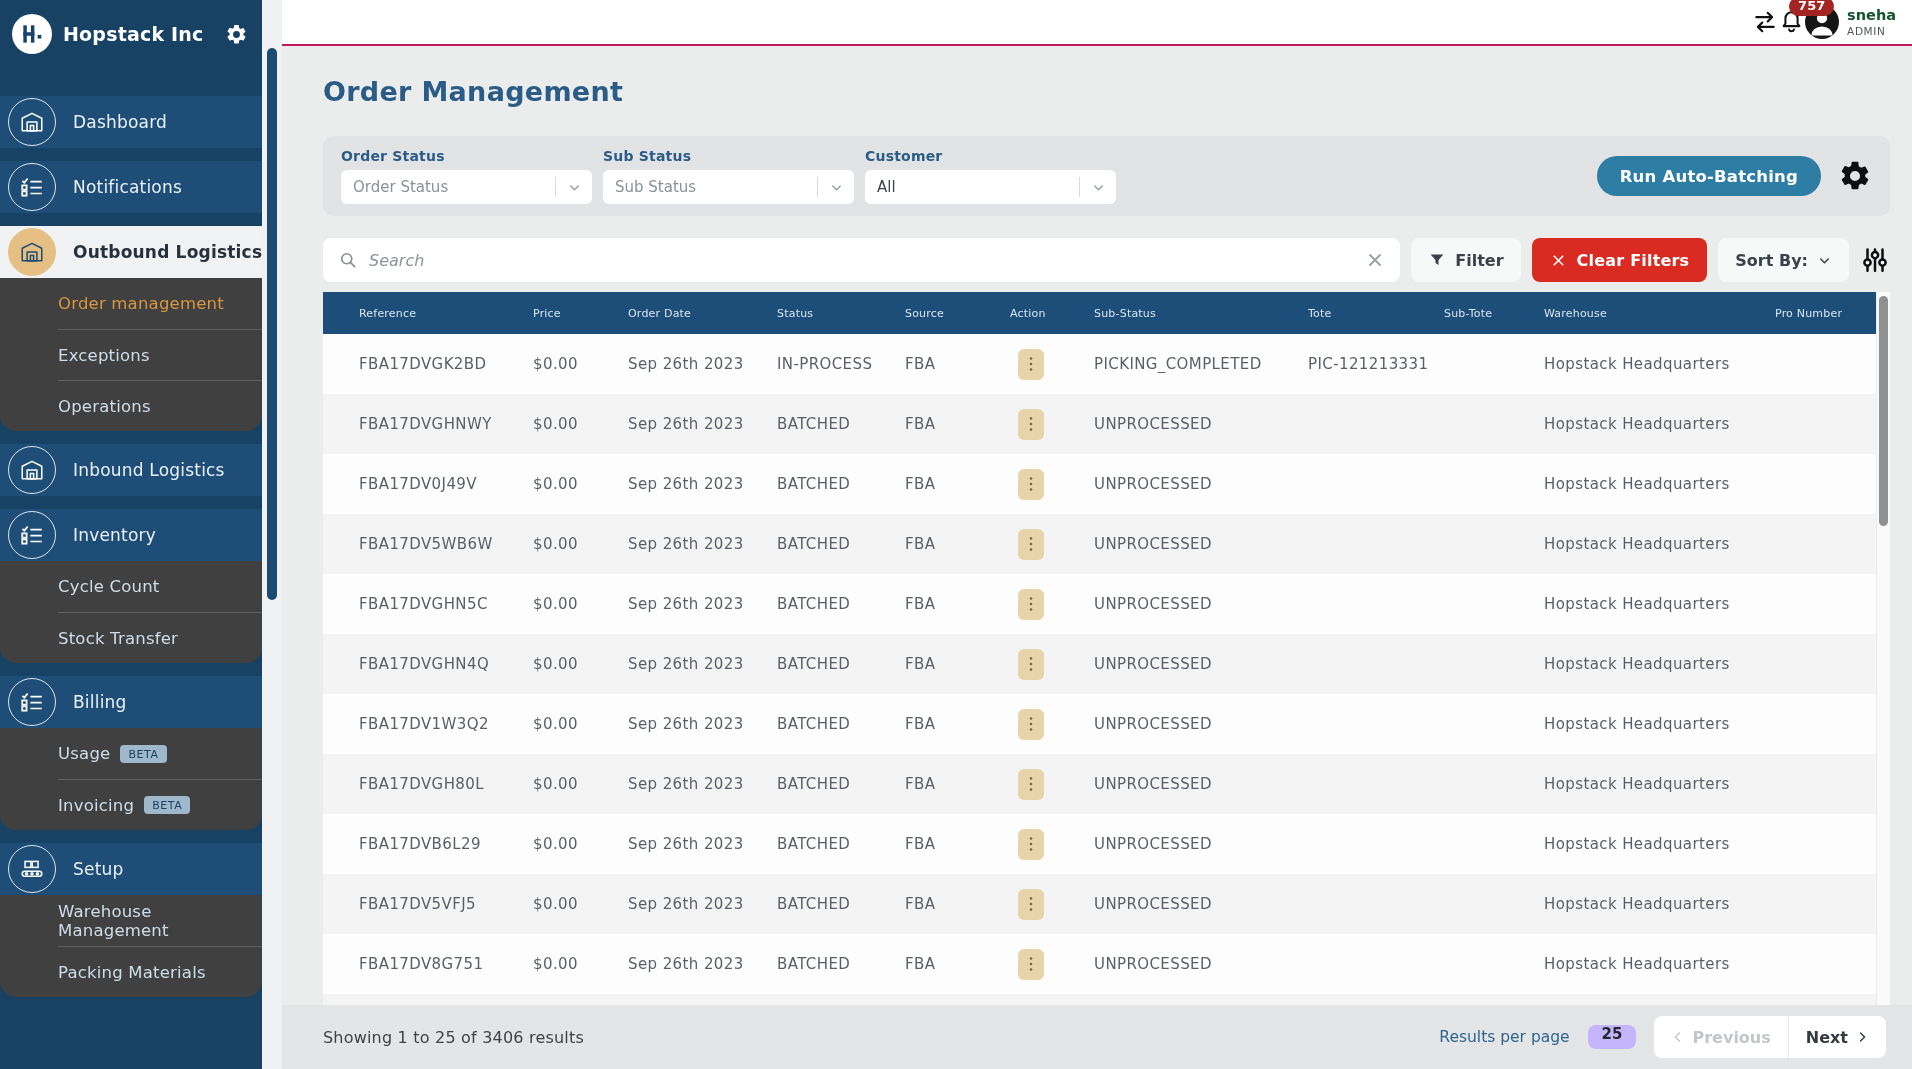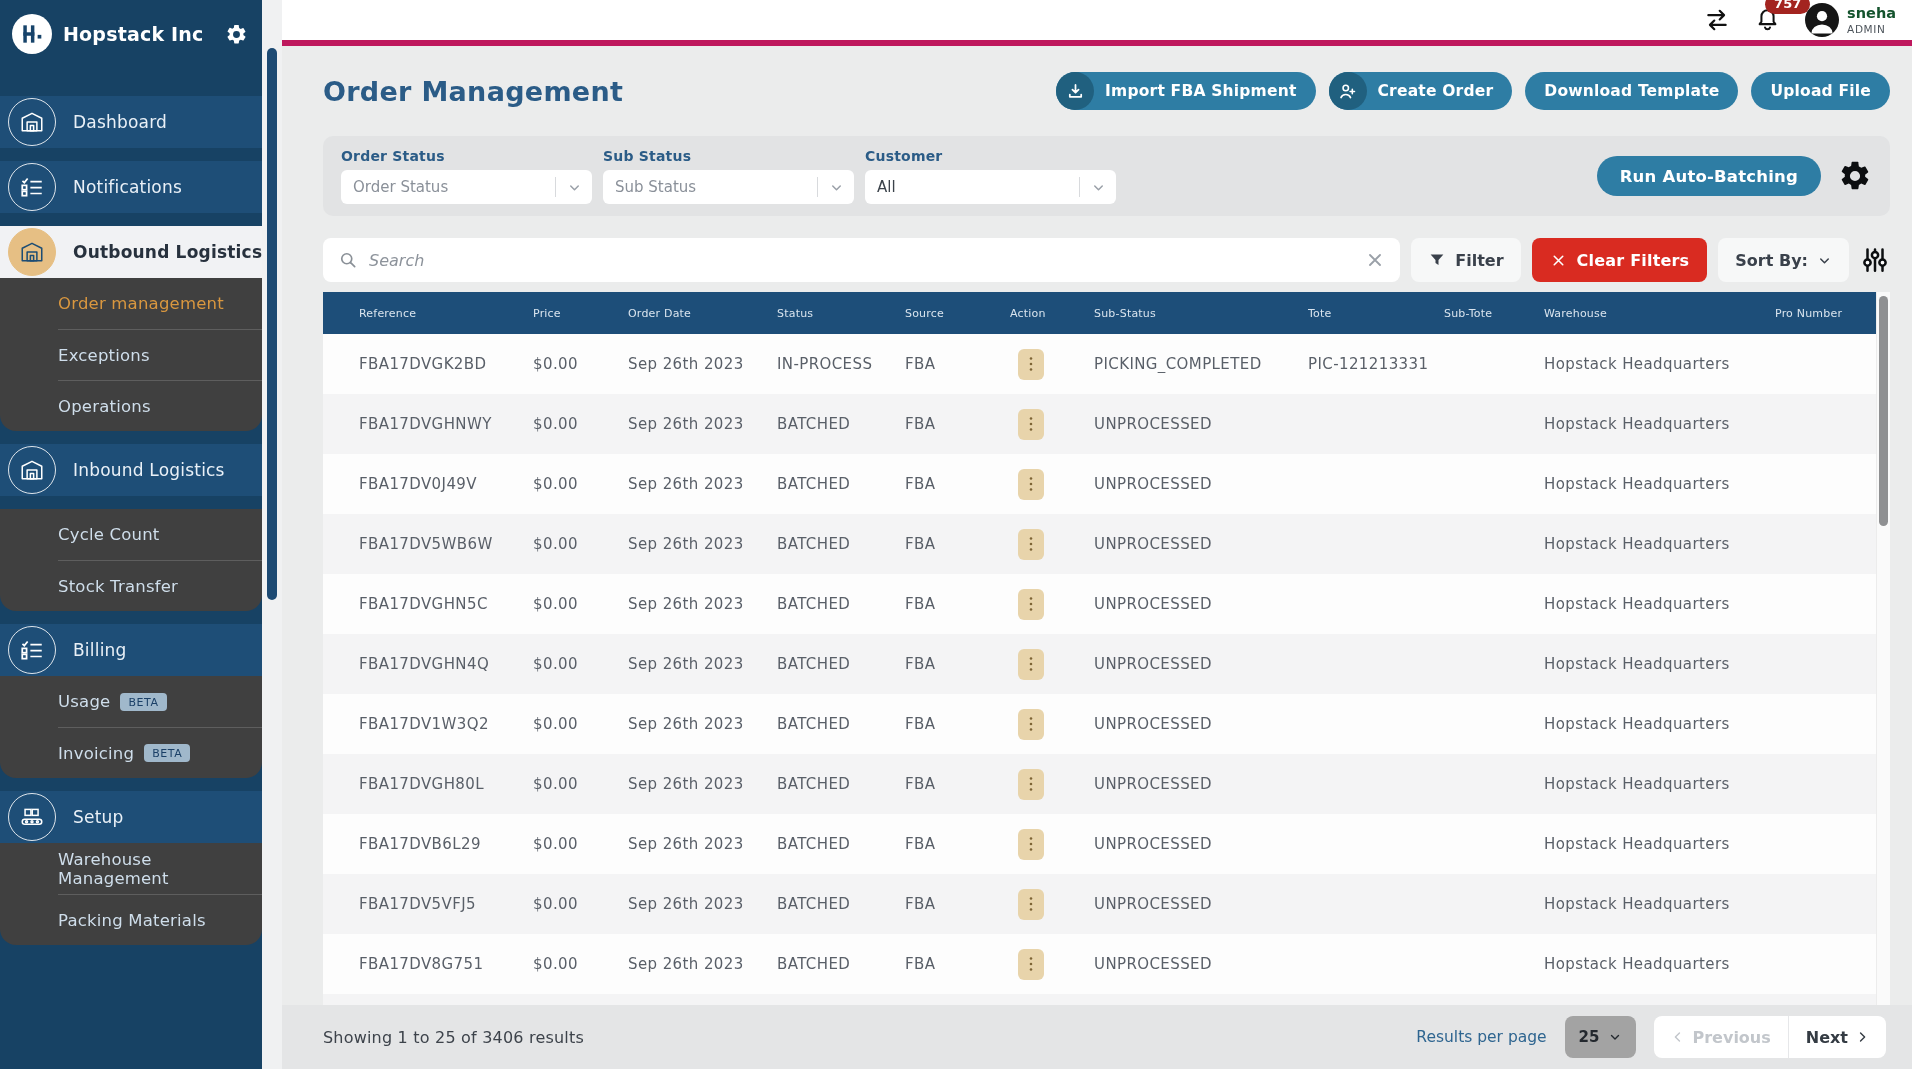--- a/index.html
+++ b/index.html
@@ -26,21 +26,21 @@
   .sub-item + .sub-item { border-top:1px solid rgba(255,255,255,.16); margin-left:58px; padding-left:0; }
   .sub-item.active-sub { color:#d9973f; }
   .beta { margin-left:10px; background:#a0b8cb; color:#1b4067; font-size:11px; font-weight:400; padding:3px 8px 2px; border-radius:4px; letter-spacing:.6px; }
 
   
   .sb-scroll { width:20px; flex-shrink:0; background:#f0f1f2; position:relative; }
   .sb-thumb { position:absolute; top:48px; left:5px; width:10px; height:552px; background:#1d4a73; border-radius:6px; cursor:pointer; }
 
   
   .main { flex:1; display:flex; flex-direction:column; min-width:0; }
-  .topbar { height:46px; background:#fff; border-bottom:6px solid #be185d; display:flex; align-items:center; justify-content:flex-end; gap:24px; padding-right:16px; flex-shrink:0; }
+  .topbar { height:46px; background:#fff; border-bottom:2px solid #be185d; display:flex; align-items:center; justify-content:flex-end; padding-right:16px; flex-shrink:0; }
   .tb-ico { width:26px; height:26px; color:#111; cursor:pointer; }
   .bell-wrap { position:relative; cursor:pointer; }
   .badge { position:absolute; top:-10px; left:11px; background:#a32420; color:#fff; font-size:13px; font-weight:700; padding:2px 9px 3px; border-radius:13px; line-height:1.1; }
   .avatar { width:34px; height:34px; border-radius:50%; overflow:hidden; background:#161616; cursor:pointer; flex-shrink:0; }
   .user-block { display:flex; align-items:center; gap:8px; }
   .user-name { font-size:14.5px; color:#14532d; font-weight:600; line-height:1.2; }
   .user-role { font-size:10.5px; color:#4d545b; letter-spacing:.6px; }
 
   .content { flex:1; min-height:0; display:flex; flex-direction:column; padding:14px 22px 0 41px; }
 
@@ -86,21 +86,21 @@
   .trow:nth-child(even) { background:#f4f4f5; }
   .td { font-size:15px; color:#595f68; letter-spacing:.4px; white-space:nowrap; overflow:hidden; padding-right:8px; }
   .dots-btn { width:26px; height:31px; background:#e8d4ab; border:none; border-radius:6px; display:flex; align-items:center; justify-content:center; cursor:pointer; margin-left:8px; }
   .v-scroll { position:absolute; top:0; right:0; bottom:0; width:14px; background:#fafafa; border-left:1px solid #ececec; }
   .v-thumb { position:absolute; top:4px; left:2px; width:9px; height:230px; background:#8f9092; border-radius:5px; cursor:pointer; }
 
   .footer { height:64px; background:#e4e5e6; display:flex; align-items:center; justify-content:space-between; padding:0 26px 0 41px; flex-shrink:0; }
   .showing { font-size:16px; color:#3d434b; letter-spacing:.2px; }
   .foot-right { display:flex; align-items:center; gap:18px; }
   .rpp-label { font-size:15.5px; color:#2e6590; font-weight:500; }
-  .page-size { height:42px; background:#a3a3a3; border:none; border-radius:8px; display:flex; align-items:center; gap:9px; padding:0 14px; font-size:15px; color:#23282e; font-weight:600; cursor:pointer; font-family:inherit; }
+  .page-size { height:24px; background:#c4b5fd; border:none; border-radius:8px; display:flex; align-items:center; gap:9px; padding:0 14px; font-size:15px; color:#23282e; font-weight:600; cursor:pointer; font-family:inherit;flex-direction:column; }
   .pager { height:42px; background:#fff; border-radius:8px; display:flex; align-items:stretch; overflow:hidden; }
   .pg-btn { display:flex; align-items:center; gap:7px; padding:0 17px; font-size:16px; font-weight:600; border:none; background:transparent; cursor:pointer; font-family:inherit; }
   .pg-btn.disabled { color:#c2c6cb; cursor:default; }
   .pg-btn.enabled { color:#343b43; }
   .pg-sep { width:1px; background:#e6e7e9; }
   .chev-s { width:14px; height:14px; }
 </style>
 </head>
 <body>
 
@@ -224,20 +224,28 @@
       </div>
       <div class="nav-item">
         <span class="nav-ico">
             <svg viewBox="0 0 24 24">
               <use href="#i-warehouse"></use>
             </svg>
           </span>
         <span class="nav-label">Inbound Logistics</span>
       </div>
       <div class="nav-group">
+        <div class="nav-item">
+          <span class="nav-ico">
+              <svg viewBox="0 0 24 24">
+                <use href="#i-checklist"></use>
+              </svg>
+            </span>
+          <span class="nav-label">Inventory</span>
+        </div>
         <div class="sub-item">Cycle Count</div>
         <div class="sub-item">Stock Transfer</div>
       </div>
       <div class="nav-group">
         <div class="nav-item">
           <span class="nav-ico">
               <svg viewBox="0 0 24 24">
                 <use href="#i-checklist"></use>
               </svg>
             </span>
@@ -291,40 +299,20 @@
           <div class="user-name">sneha</div>
           <div class="user-role">ADMIN</div>
         </span>
       </span>
     </header>
 
     <div class="content">
 
       <div class="title-row">
         <h1 class="page-title">Order Management</h1>
-        <div class="actions">
-          <button class="btn-teal with-ico">
-            <span class="ico-circle">
-                <svg viewBox="0 0 24 24" style="color:#fff">
-                  <use href="#i-download"></use>
-                </svg>
-              </span>
-            <span>Import FBA Shipment</span>
-          </button>
-          <button class="btn-teal with-ico">
-            <span class="ico-circle">
-                <svg viewBox="0 0 24 24" style="color:#fff">
-                  <use href="#i-userplus"></use>
-                </svg>
-              </span>
-            <span>Create Order</span>
-          </button>
-          <button class="btn-teal">Download Template</button>
-          <button class="btn-teal">Upload File</button>
-        </div>
       </div>
 
       <div class="filter-panel">
         <div class="fields">
           <div class="field">
             <div class="field-label">Order Status</div>
             <div class="select">
               <span class="sel-value">Order Status</span>
               <span class="sel-sep"></span>
               <span class="sel-chev">

